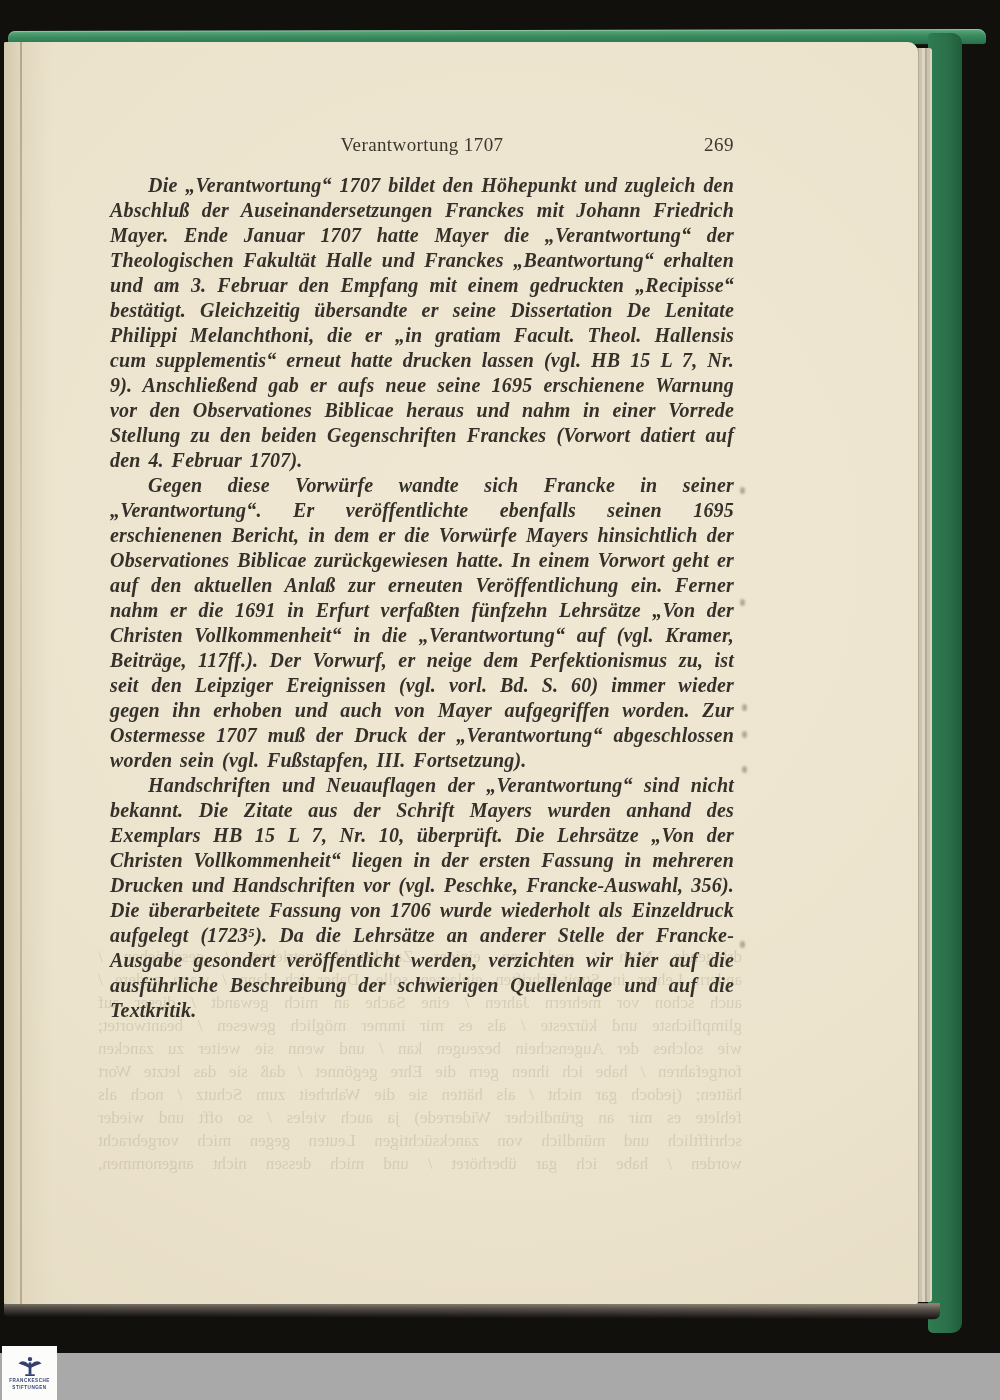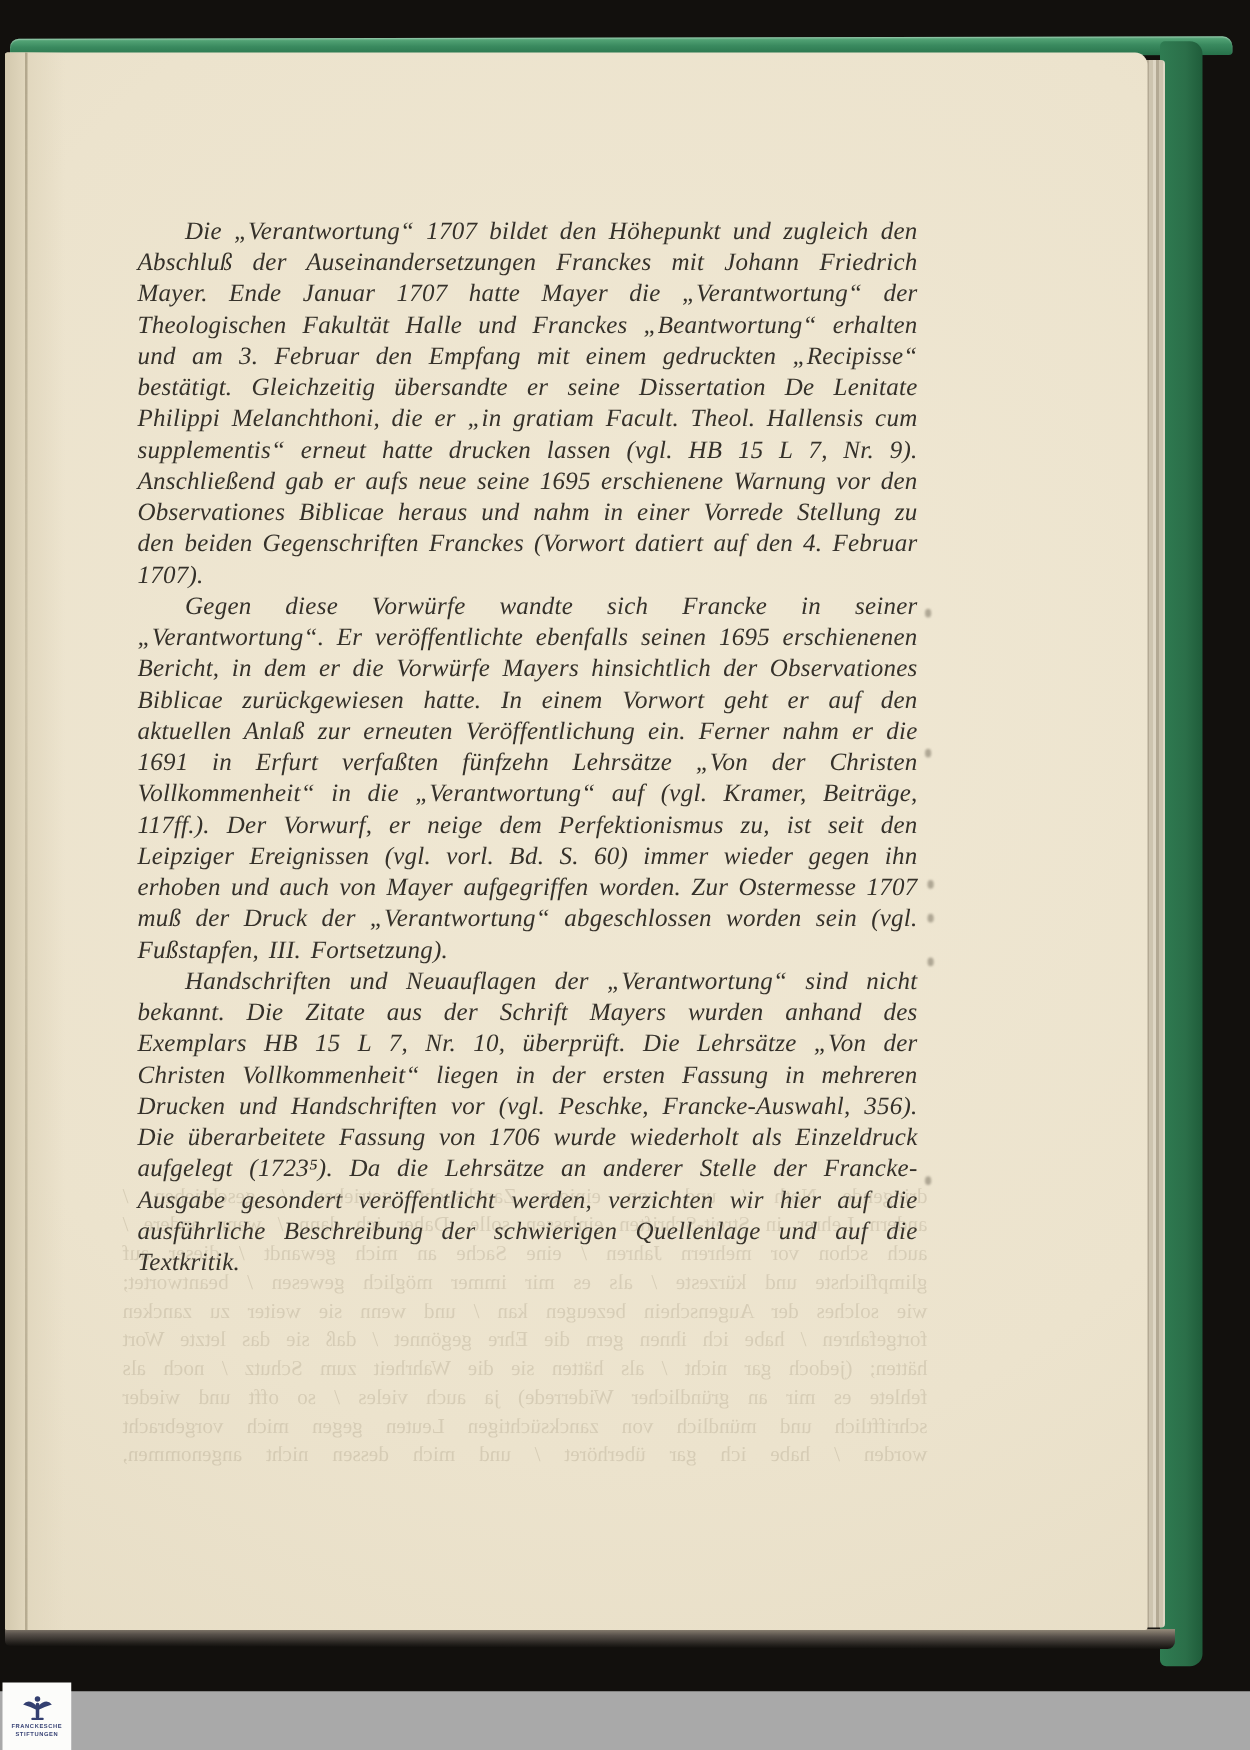--- a/index.html
+++ b/index.html
@@ -51,21 +51,21 @@
   
   .runhead {
     position:absolute; left:106px; top:92px; width:624px; height:32px;
     font-size:19px; color:#3b372f;
   }
   .runhead .title { position:absolute; left:50%; transform:translateX(-50%); letter-spacing:.4px; white-space:nowrap; }
   .runhead .pagenum { position:absolute; right:0; letter-spacing:.5px; }
   .bodytext {
     position:absolute; left:106px; top:131px; width:624px;
     font-style:italic; font-size:20px; line-height:25px;
-    color:#35312a; text-align:justify; word-spacing:.13em; letter-spacing:.01em;
+    color:#35312a; text-align:justify; word-spacing:.13em; letter-spacing:.01em;font-weight:bold;
   }
   .bodytext p { margin:0; text-indent:38px; }
   
   .bleed {
     position:absolute; left:94px; top:903px; width:644px;
     transform:scaleX(-1);
     opacity:.17; color:#6d5f45;
     font-size:17px; line-height:23px;
     filter:blur(.55px); font-style:normal; word-spacing:.08em;
   }
@@ -94,20 +94,24 @@
 
 <div class="cover-top"></div>
 <div class="cover-right"></div>
 <div class="page-stack-bottom"></div>
 <div class="page-stack-right"></div>
 
 <div class="page">
   <div class="gutter"></div>
   <div class="crease"></div>
 
+  <div class="runhead">
+    <span class="title">Verantwortung 1707</span>
+    <span class="pagenum">269</span>
+  </div>
 
   <div class="bodytext">
     <p>Die „Verantwortung“ 1707 bildet den Höhepunkt und zugleich den Abschluß der Auseinandersetzungen Franckes mit Johann Friedrich Mayer. Ende Januar 1707 hatte Mayer die „Verantwortung“ der Theologischen Fakultät Halle und Franckes „Beantwortung“ erhalten und am 3. Februar den Empfang mit einem gedruckten „Recipisse“ bestätigt. Gleichzeitig übersandte er seine Dissertation De Lenitate Philippi Melanchthoni, die er „in gratiam Facult. Theol. Hallensis cum supplementis“ erneut hatte drucken lassen (vgl. HB 15 L 7, Nr. 9). Anschließend gab er aufs neue seine 1695 erschienene Warnung vor den Observationes Biblicae heraus und nahm in einer Vorrede Stellung zu den beiden Gegenschriften Franckes (Vorwort datiert auf den 4. Februar 1707).</p>
     <p>Gegen diese Vorwürfe wandte sich Francke in seiner „Verantwortung“. Er veröffentlichte ebenfalls seinen 1695 erschienenen Bericht, in dem er die Vorwürfe Mayers hinsichtlich der Observationes Biblicae zurückgewiesen hatte. In einem Vorwort geht er auf den aktuellen Anlaß zur erneuten Veröffentlichung ein. Ferner nahm er die 1691 in Erfurt verfaßten fünfzehn Lehrsätze „Von der Christen Vollkommenheit“ in die „Verantwortung“ auf (vgl. Kramer, Beiträge, 117ff.). Der Vorwurf, er neige dem Perfektionismus zu, ist seit den Leipziger Ereignissen (vgl. vorl. Bd. S. 60) immer wieder gegen ihn erhoben und auch von Mayer aufgegriffen worden. Zur Ostermesse 1707 muß der Druck der „Verantwortung“ abgeschlossen worden sein (vgl. Fußstapfen, III. Fortsetzung).</p>
     <p>Handschriften und Neuauflagen der „Verantwortung“ sind nicht bekannt. Die Zitate aus der Schrift Mayers wurden anhand des Exemplars HB 15 L 7, Nr. 10, überprüft. Die Lehrsätze „Von der Christen Vollkommenheit“ liegen in der ersten Fassung in mehreren Drucken und Handschriften vor (vgl. Peschke, Francke-Auswahl, 356). Die überarbeitete Fassung von 1706 wurde wiederholt als Einzeldruck aufgelegt (1723⁵). Da die Lehrsätze an anderer Stelle der Francke-Ausgabe gesondert veröffentlicht werden, verzichten wir hier auf die ausführliche Beschreibung der schwierigen Quellenlage und auf die Textkritik.</p>
   </div>
 
   <div class="bleed">
     <div>dringende Noth / und von einiger Zancksucht getrieben / geschrieben /</div>
     <div>andern Lehrer in Streit-Schriften einlassen solle. Daher ich dann / wann andere /</div>

